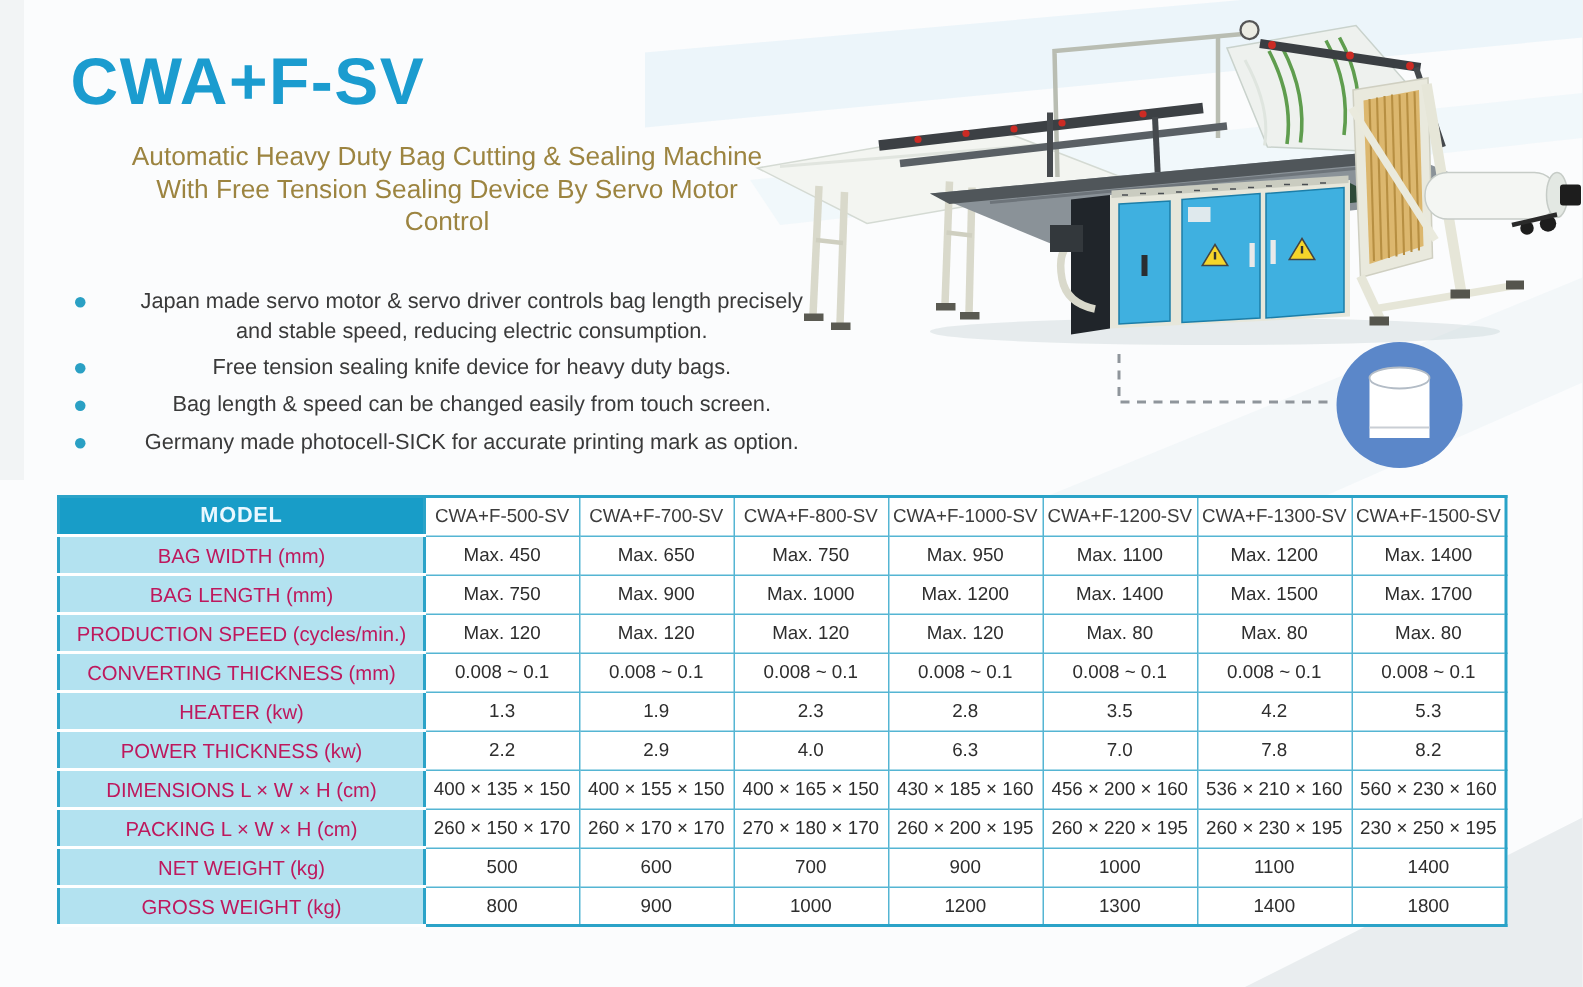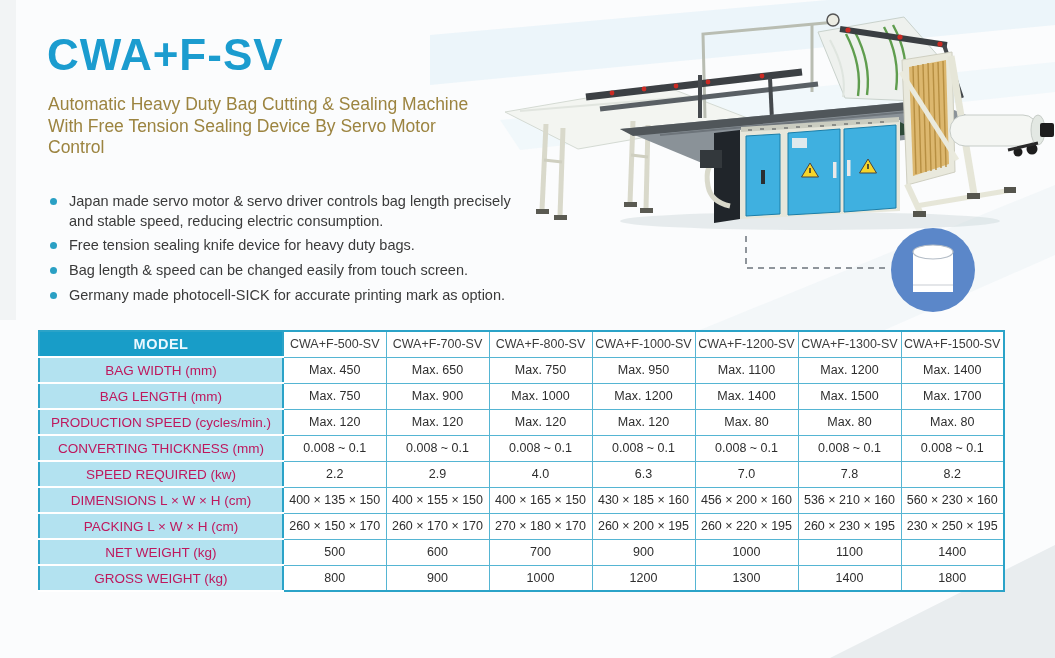--- a/index.html
+++ b/index.html
@@ -9,29 +9,29 @@
   }
   .art{position:absolute;left:0;top:0;width:1055px;height:658px;pointer-events:none;}
   .content{position:absolute;left:0;top:0;width:1055px;height:534px;}
 
   .title{
     position:absolute;left:47px;top:30px;
     font-size:44px;font-weight:bold;letter-spacing:1px;color:#1b9ccf;
   }
   .subtitle{
     position:absolute;left:48px;top:94px;width:500px;
-    font-size:17.5px;line-height:1.24;color:#9c8440;white-space:pre-line;
+    font-size:17.5px;line-height:1.24;color:#9c8440;white-space:pre-line;text-align:center;
   }
   .features{
     position:absolute;left:48px;top:192px;width:512px;
     margin:0;padding:0;list-style:none;
   }
   .features li{
     position:relative;padding-left:21px;margin-bottom:5px;
-    font-size:14.5px;line-height:1.36;color:#3a3a3a;white-space:pre-line;
+    font-size:14.5px;line-height:1.36;color:#3a3a3a;white-space:pre-line;text-align:center;
   }
   .features li .dot{
     position:absolute;left:2px;top:6px;width:7px;height:7px;border-radius:50%;
     background:#2aa0c4;
   }
 
   .spec{
     position:absolute;left:38px;top:330px;width:966px;
     border-collapse:collapse;table-layout:fixed;
     border:2px solid #2ba3c8;background:#fff;
@@ -281,21 +281,31 @@
             <td class="label-col">CONVERTING THICKNESS  (mm)</td>
             <td class="val">0.008 ~ 0.1</td>
             <td class="val">0.008 ~ 0.1</td>
             <td class="val">0.008 ~ 0.1</td>
             <td class="val">0.008 ~ 0.1</td>
             <td class="val">0.008 ~ 0.1</td>
             <td class="val">0.008 ~ 0.1</td>
             <td class="val">0.008 ~ 0.1</td>
           </tr>
           <tr>
-            <td class="label-col">SPEED REQUIRED (kw)</td>
+            <td class="label-col">HEATER (kw)</td>
+            <td class="val">1.3</td>
+            <td class="val">1.9</td>
+            <td class="val">2.3</td>
+            <td class="val">2.8</td>
+            <td class="val">3.5</td>
+            <td class="val">4.2</td>
+            <td class="val">5.3</td>
+          </tr>
+          <tr>
+            <td class="label-col">POWER THICKNESS (kw)</td>
             <td class="val">2.2</td>
             <td class="val">2.9</td>
             <td class="val">4.0</td>
             <td class="val">6.3</td>
             <td class="val">7.0</td>
             <td class="val">7.8</td>
             <td class="val">8.2</td>
           </tr>
           <tr>
             <td class="label-col">DIMENSIONS L × W × H (cm)</td>

